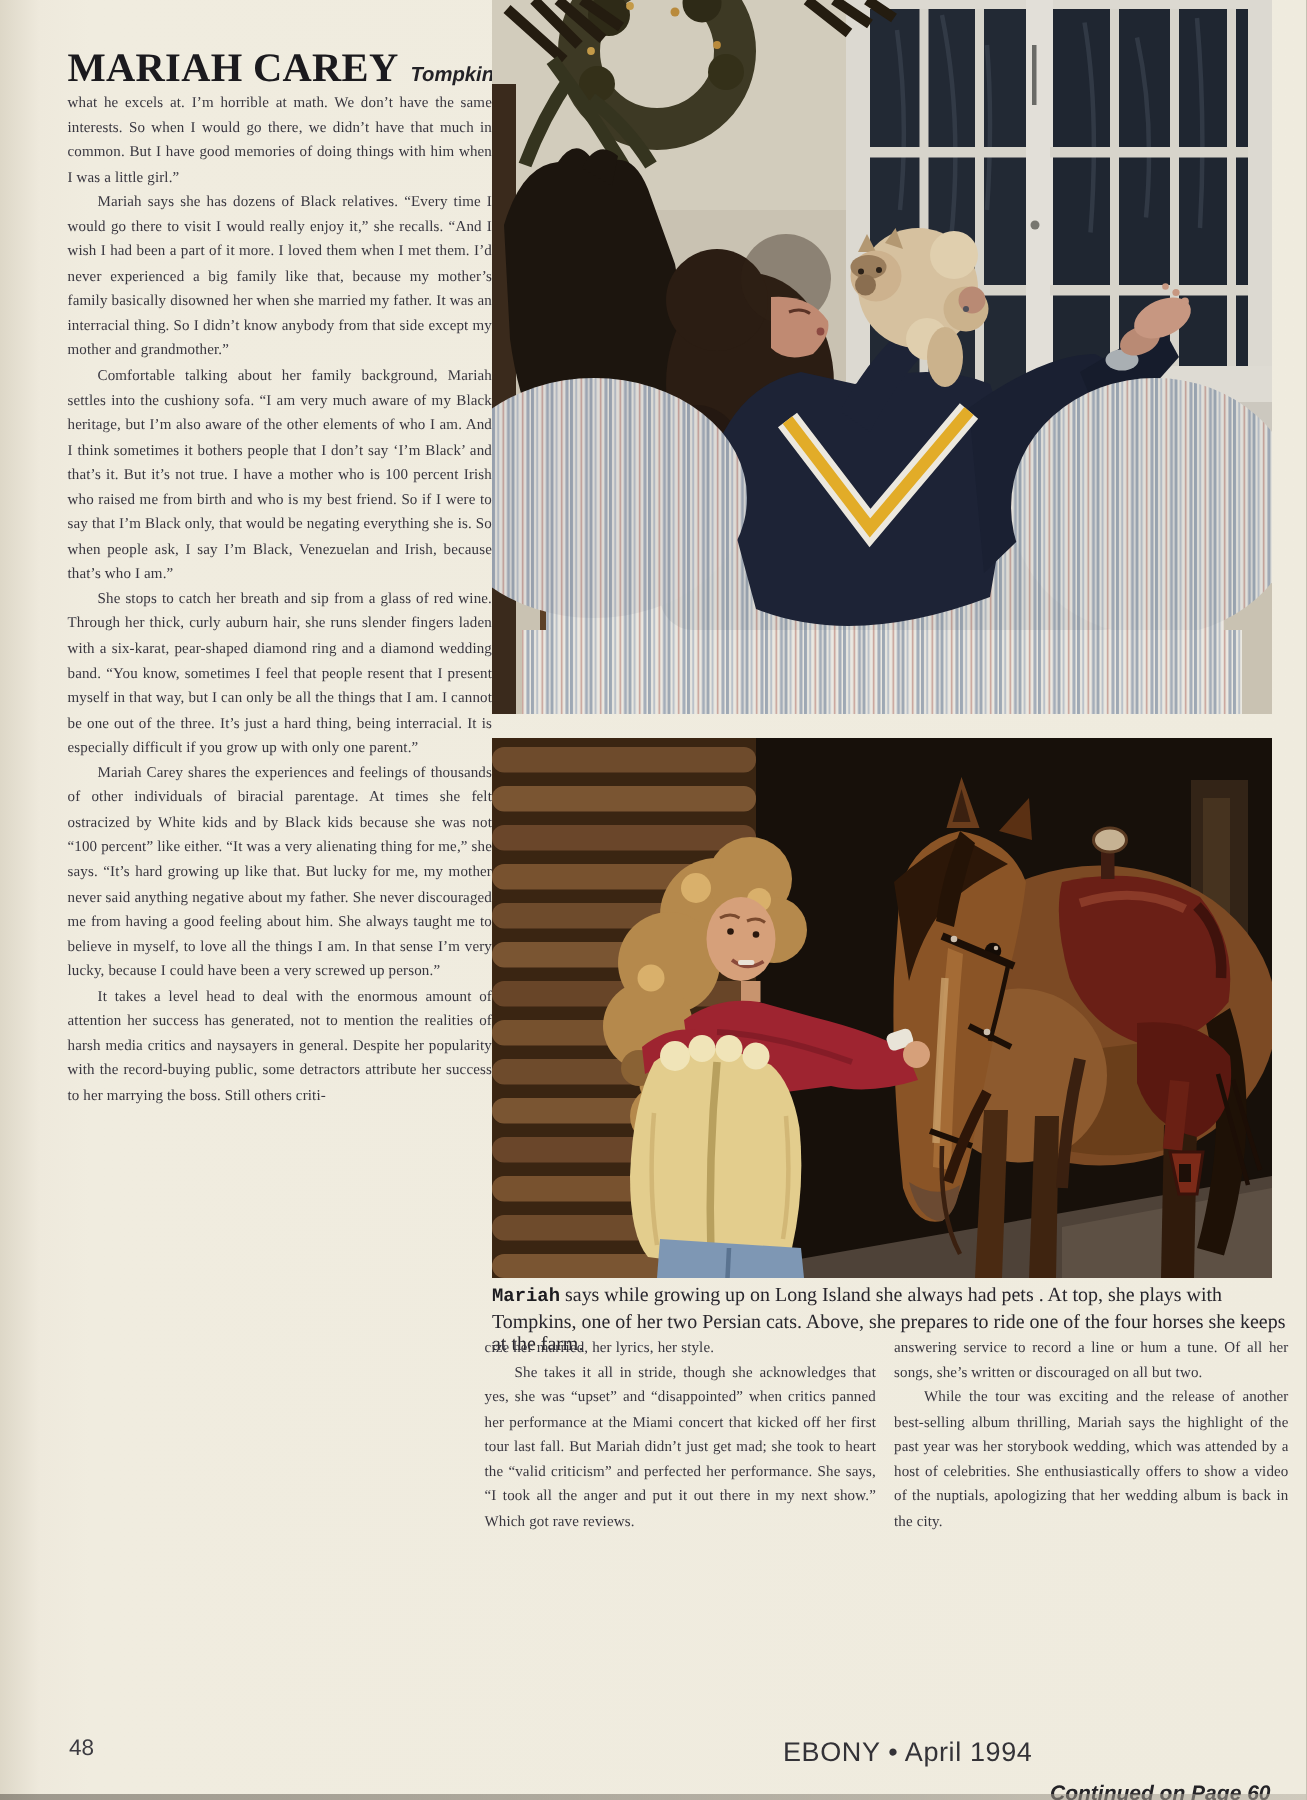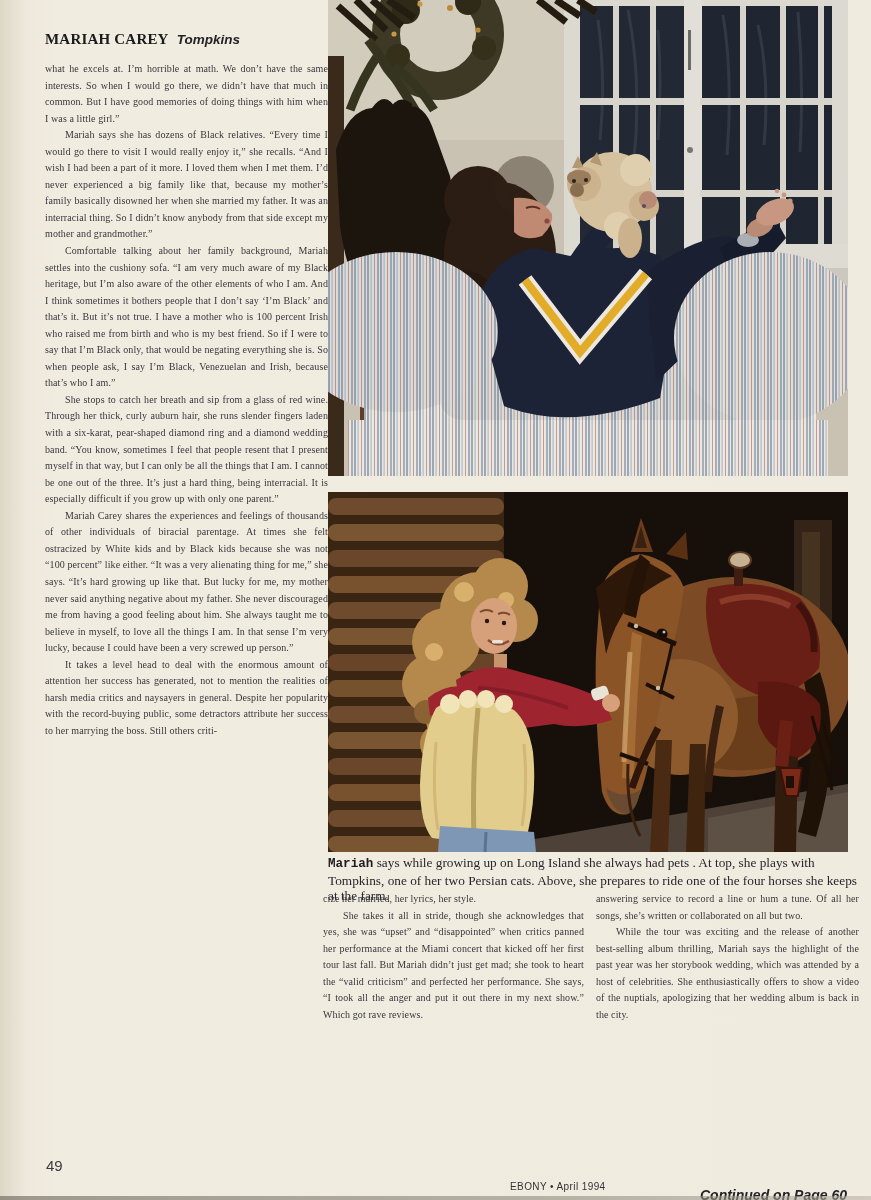--- a/index.html
+++ b/index.html
@@ -8,21 +8,21 @@
     position:relative; width:871px; height:1200px; margin:0 auto;
     background:linear-gradient(90deg,#ddd7c7 0px,#eee9dc 26px,#f0ecdf 60px,#efebde 100%);
     font-family:"Liberation Serif", serif;
     color:#38363f; overflow:hidden;
   }
   .page-bottom-edge { position:absolute; left:0; bottom:0; width:100%; height:4px;
     background:linear-gradient(90deg,#5a544a, #8d877b 70%, #b5afa2); opacity:.55; }
 
   
   .article-header { position:absolute; left:45px; top:30px; white-space:nowrap; }
-  .article-title { font-family:"Liberation Serif",serif; font-weight:bold; font-size:15px;
+  .article-title { font-family:"Liberation Serif",serif; font-weight:bold; font-size:27px;
     letter-spacing:.2px; color:#1b1a1e; }
   .continued-label { font-family:"Liberation Sans",sans-serif; font-weight:bold; font-style:italic;
     font-size:13.5px; color:#232227; margin-left:8px; }
 
   
   .col { position:absolute; text-align:justify; font-size:10px; line-height:16.55px;
     color:#38363f; letter-spacing:.1px; }
   .col p { text-indent:20px; }
   .col.cont p:first-child { text-indent:0; }
   .col-left  { left:45px;  top:61px;  width:283px; }
@@ -37,22 +37,22 @@
 
   
   .caption { position:absolute; left:328px; top:855px; width:534px;
     font-family:"Liberation Serif",serif; font-size:13.3px; line-height:15.6px; color:#28262d;
     text-align:left; }
   .caption b { font-family:Liberation Mono, monospace; font-size:12.6px; color:#1d1c20; }
 
   
   .page-number { position:absolute; left:46px; top:1157px;
     font-family:"Liberation Sans",sans-serif; font-size:15px; color:#3c3b41; }
-  .magazine-date { position:absolute; left:510px; top:1158px;
-    font-family:"Liberation Sans",sans-serif; font-size:10px; letter-spacing:.4px; color:#333237;margin-top:23px; }
+  .magazine-date { position:absolute; left:522px; top:1158px;
+    font-family:"Liberation Sans",sans-serif; font-size:18px; letter-spacing:.4px; color:#333237; }
   .continued-on { position:absolute; right:24px; top:1187px;
     font-family:"Liberation Sans",sans-serif; font-weight:bold; font-style:italic;
     font-size:14px; color:#242327; }
 </style>
 </head>
 <body>
 
 <div class="page">
 
   <header class="article-header">
@@ -342,22 +342,22 @@
     </svg>
   </figure>
 
   <p class="caption"><b>Mariah</b><span> says while growing up on Long Island she always had pets . At top, she plays with Tompkins, one of her two Persian cats. Above, she prepares to ride one of the four horses she keeps at the farm.</span></p>
 
   <div class="col col-mid cont">
       <p>cize her married, her lyrics, her style.</p>
       <p>She takes it all in stride, though she acknowledges that yes, she was “upset” and “disappointed” when critics panned her performance at the Miami concert that kicked off her first tour last fall. But Mariah didn’t just get mad; she took to heart the “valid criticism” and perfected her performance. She says, “I took all the anger and put it out there in my next show.” Which got rave reviews.</p>
     </div>
   <div class="col col-right cont">
-      <p>answering service to record a line or hum a tune. Of all her songs, she’s written or collaborated on all but two.</p>
+      <p>answering service to record a line or hum a tune. Of all her songs, she’s written or discouraged on all but two.</p>
       <p>While the tour was exciting and the release of another best-selling album thrilling, Mariah says the highlight of the past year was her storybook wedding, which was attended by a host of celebrities. She enthusiastically offers to show a video of the nuptials, apologizing that her wedding album is back in the city.</p>
     </div>
 
-  <span class="page-number">49</span>
+  <span class="page-number">48</span>
   <span class="magazine-date">EBONY • April 1994</span>
   <span class="continued-on">Continued on Page 60</span>
 
   <div class="page-bottom-edge"></div>
 </div>
 
 </body></html>

